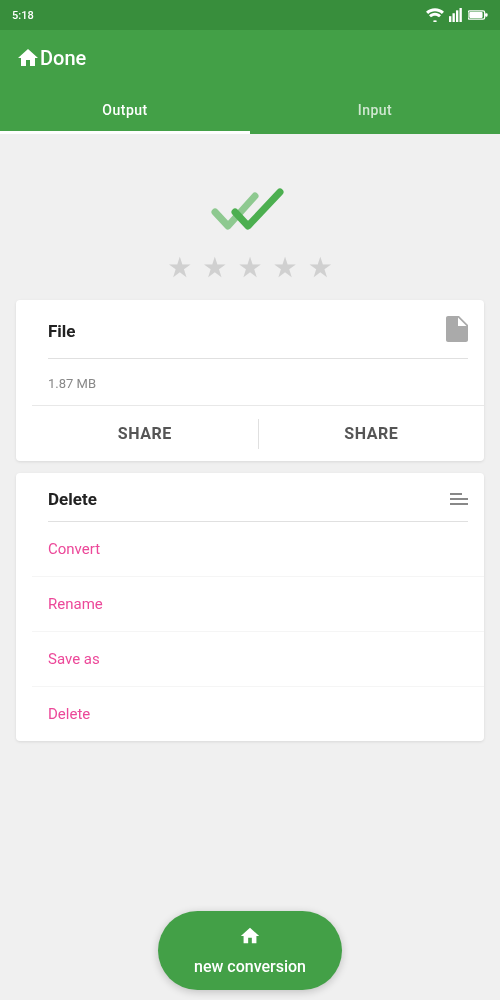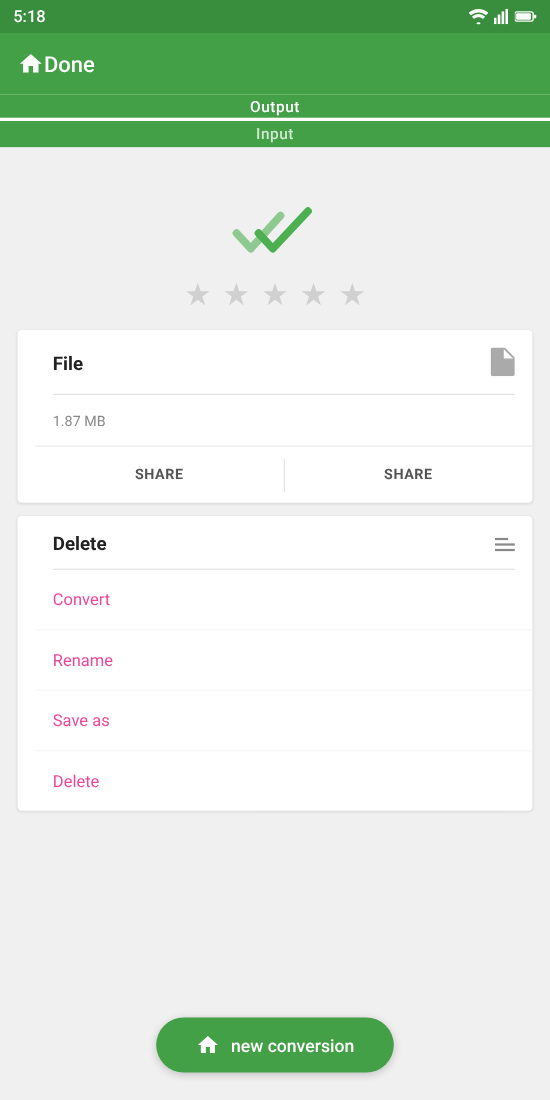--- a/index.html
+++ b/index.html
@@ -22,21 +22,21 @@
       background: #388e3c;
       height: 30px;
       display: flex;
       align-items: center;
       justify-content: space-between;
       padding: 0 12px;
     }
 
     .status-time {
       color: white;
-      font-size: 15px;
+      font-size: 11px;
       font-weight: 500;
     }
 
     .status-icons {
       display: flex;
       align-items: center;
       gap: 5px;
       color: white;
     }
 
@@ -57,21 +57,20 @@
       color: white;
       font-size: 20px;
       font-weight: 500;
     }
 
     
     .tabs {
       background: #43a047;
       display: flex;
       height: 48px;
-      flex-direction: column;
     }
 
     .tab {
       flex: 1;
       display: flex;
       align-items: center;
       justify-content: center;
       color: white;
       font-size: 14px;
       font-weight: 500;
@@ -173,21 +172,21 @@
       justify-content: space-between;
       align-items: center;
       padding: 4px 0;
       border-top: 1px solid #e8e8e8;
     }
 
     .card-action-btn {
       flex: 1;
       text-align: center;
       padding: 14px 0;
-      font-size: 13px;
+      font-size: 16px;
       font-weight: 700;
       color: #555;
       letter-spacing: 0.5px;
       cursor: pointer;
       background: none;
       border: none;
     }
 
     .action-divider {
       width: 1px;
@@ -248,20 +247,21 @@
       border: none;
       border-radius: 50px;
       padding: 14px 36px;
       font-size: 16px;
       font-weight: 500;
       cursor: pointer;
       display: flex;
       align-items: center;
       gap: 10px;
       box-shadow: 0 2px 8px rgba(0,0,0,0.2);
+      flex-direction: column;
     }
 
     .home-icon-small {
       width: 22px;
       height: 22px;
       fill: white;
     }
   </style>
 </head>
 <body>

